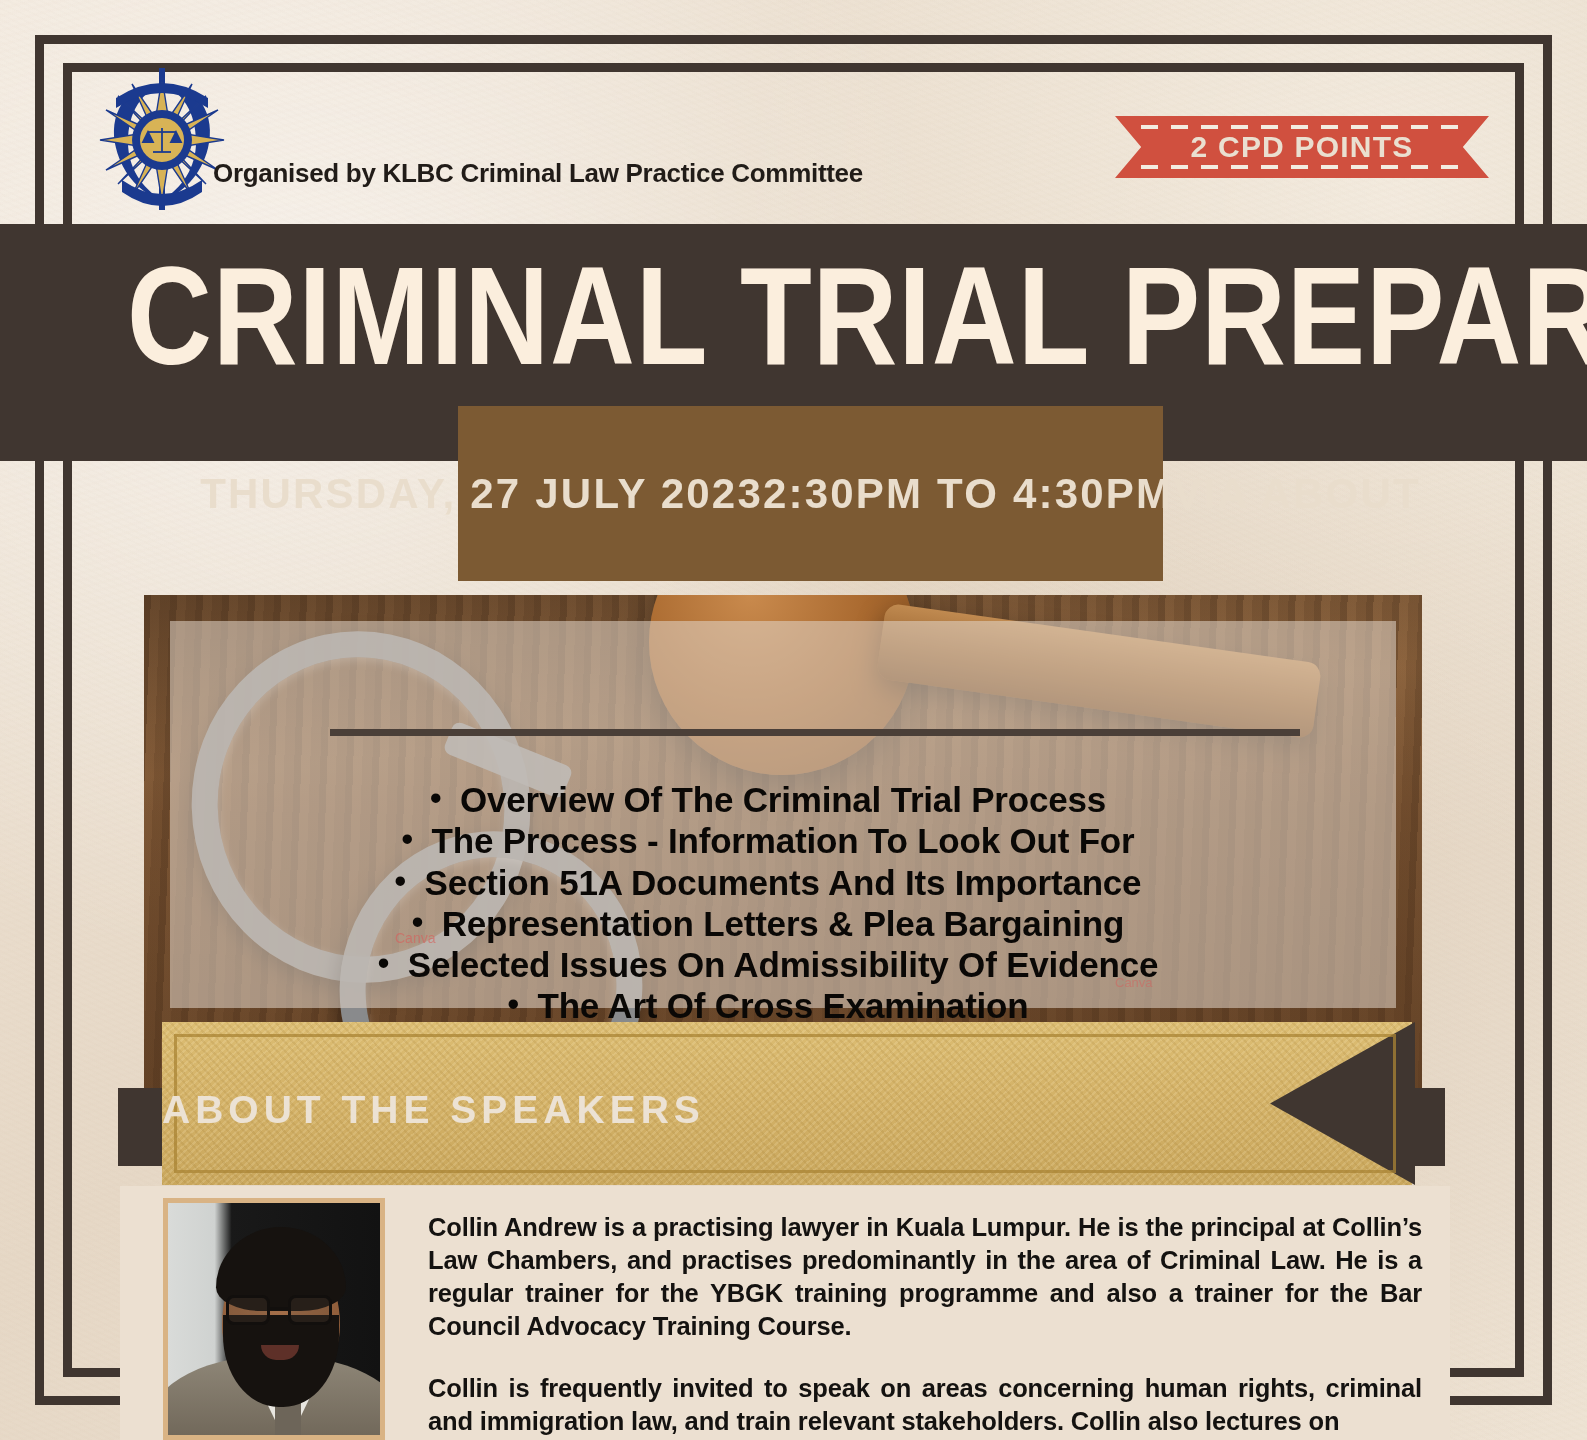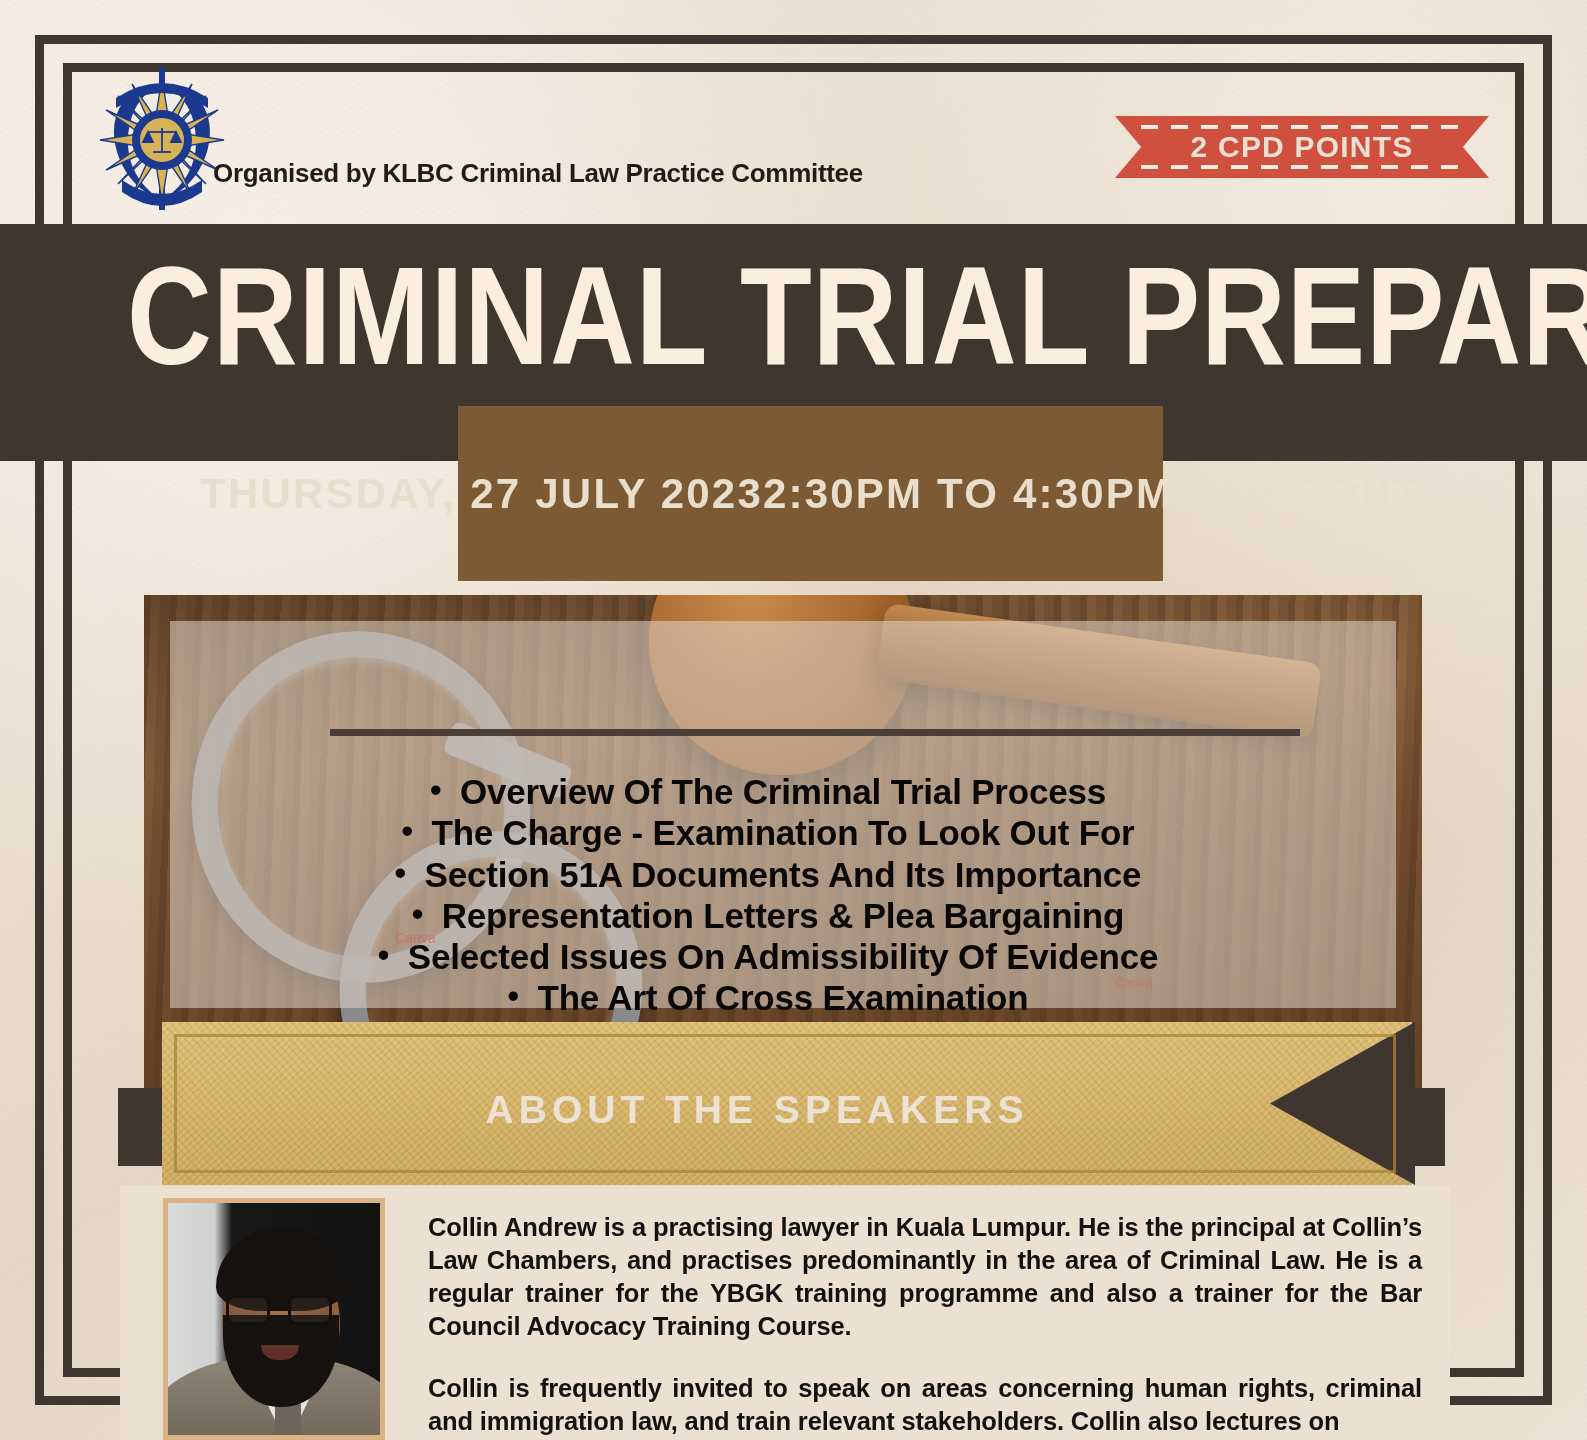--- a/index.html
+++ b/index.html
@@ -216,21 +216,21 @@
   }
   .topics-rule {
     position: absolute;
     left: 160px; top: 108px;
     width: 970px; height: 7px;
     background: #4a3f38;
   }
   .topics-list {
     position: absolute;
     left: 0; right: 0; top: 150px;
-    margin: 0;
+    margin: 8px;
     padding: 0;
     list-style: none;
     text-align: center;
   }
   .topics-list li {
     position: relative;
     display: block;
     font-size: 35px;
     font-weight: 700;
     color: #0a0806;
@@ -299,21 +299,20 @@
     width: 1222px; height: 139px;
     border: 3px solid rgba(170,132,52,0.75);
     box-sizing: border-box;
     -webkit-clip-path: polygon(0 0, 100% 0, 100% 100%, 90% 50%, 100% 100%, 0 100%);
     clip-path: polygon(0 0, 100% 0, 100% 100%, 90% 50%, 100% 100%, 0 100%);
   }
   .speakers-heading {
     position: absolute;
     left: 162px; top: 1088px;
     width: 1190px;
-    text-align: center;
     color: #ece2d4;
     font-size: 39px;
     font-weight: 700;
     letter-spacing: 5px;
     white-space: nowrap;
   }
 
   
   .bio-panel {
     position: absolute;
@@ -501,21 +500,21 @@
       <div class="gavel-handle"></div>
       <div class="cuff c1"></div>
       <div class="cuff c2"></div>
       <div class="cuff-bar"></div>
     </div>
 
     <div class="topics-overlay">
       <div class="topics-rule"></div>
       <ul class="topics-list">
         <li>Overview Of The Criminal Trial Process</li>
-        <li>The Charge - Examination To Look Out For</li>
+        <li>The Process - Information To Look Out For</li>
         <li>Section 51A Documents And Its Importance</li>
         <li>Representation Letters &amp; Plea Bargaining</li>
         <li>Selected Issues On Admissibility Of Evidence</li>
         <li>The Art Of Cross Examination</li>
       </ul>
     </div>
   </div>
 
   <div class="canva-mark">Canva</div>
   <div class="canva-mark2">Canva</div>

